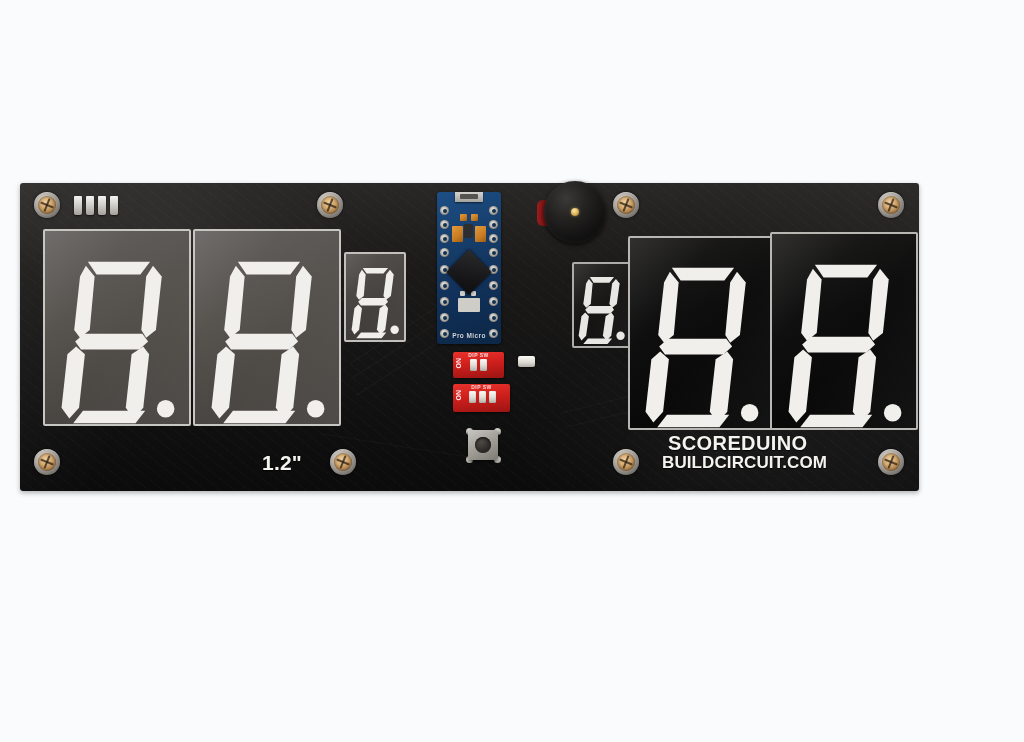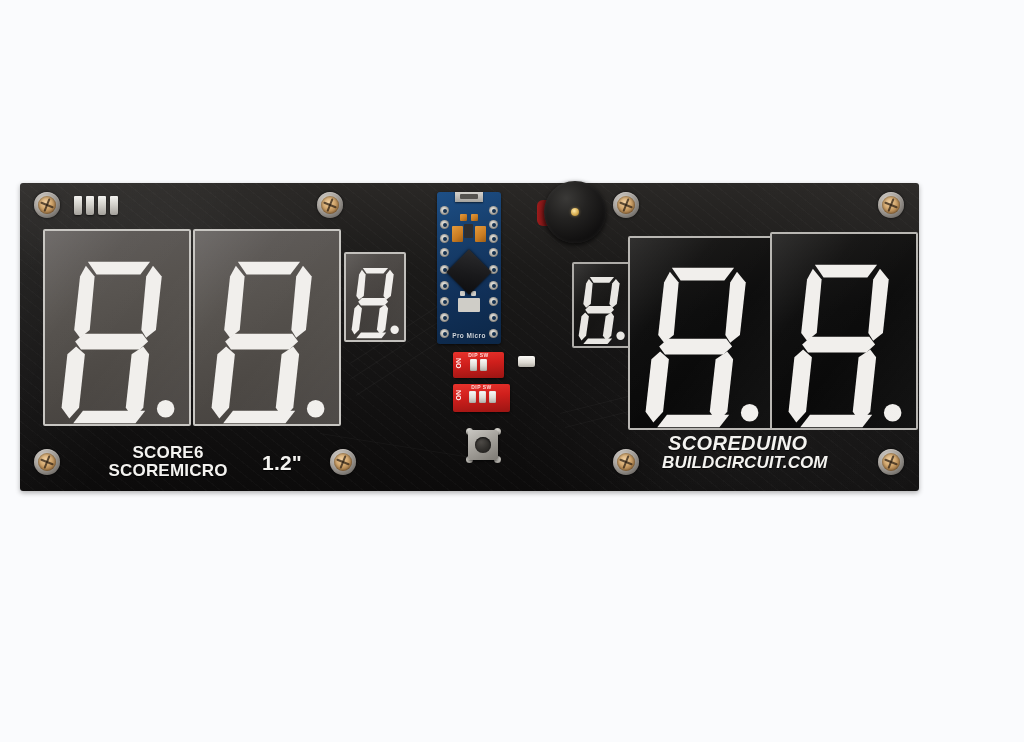--- a/index.html
+++ b/index.html
@@ -292,21 +292,21 @@
     color: #f4f3f0;
     font-family: "Liberation Sans", sans-serif;
     font-weight: bold;
     letter-spacing: 0.2px;
     text-shadow: 0 1px 1px rgba(0,0,0,0.85);
     white-space: nowrap;
     line-height: 1.05;
   }
   .silk.left-block  { left: 88px; top: 444px; font-size: 17px; text-align: center; }
   .silk.size-mark   { left: 262px; top: 452px; font-size: 21px; }
-  .silk.right-block { left: 662px; top: 433px; font-size: 19px; text-align: left; font-style: italic; }
+  .silk.right-block { left: 662px; top: 433px; font-size: 19px; text-align: left; }
   .silk .l2 { display: block; }
   .silk.right-block .l1 { font-size: 20px; letter-spacing: 0.4px; padding-left: 6px; }
   .silk.right-block .l2 { font-size: 17px; letter-spacing: 0.1px; }
 </style>
 </head>
 <body>
 
 <div id="photo">
 
   <div class="pcb">
@@ -501,24 +501,20 @@
         <polygon points="39,185 103,185 93,198 29,198"></polygon>
         <polygon points="32,118 41,126 35,182 25,193 17,182 23,126"></polygon>
         <polygon points="42,35 51,46 46,101 36,109 30,101 36,46"></polygon>
         <polygon points="40,105 100,105 106,113 97,121 37,121 31,113"></polygon>
         <circle cx="124" cy="183" r="9"></circle>
       </g>
     </svg>
     <div class="gloss"></div>
   </div>
 
-  <div class="silk left-block" style="width:160px;">
-    <span class="l1">SCORE6</span>
-    <span class="l2">SCOREMICRO</span>
-  </div>
 
   <div class="silk size-mark">1.2"</div>
 
   <div class="silk right-block">
     <span class="l1">SCOREDUINO</span>
     <span class="l2">BUILDCIRCUIT.COM</span>
   </div>
 
 </div>
 

